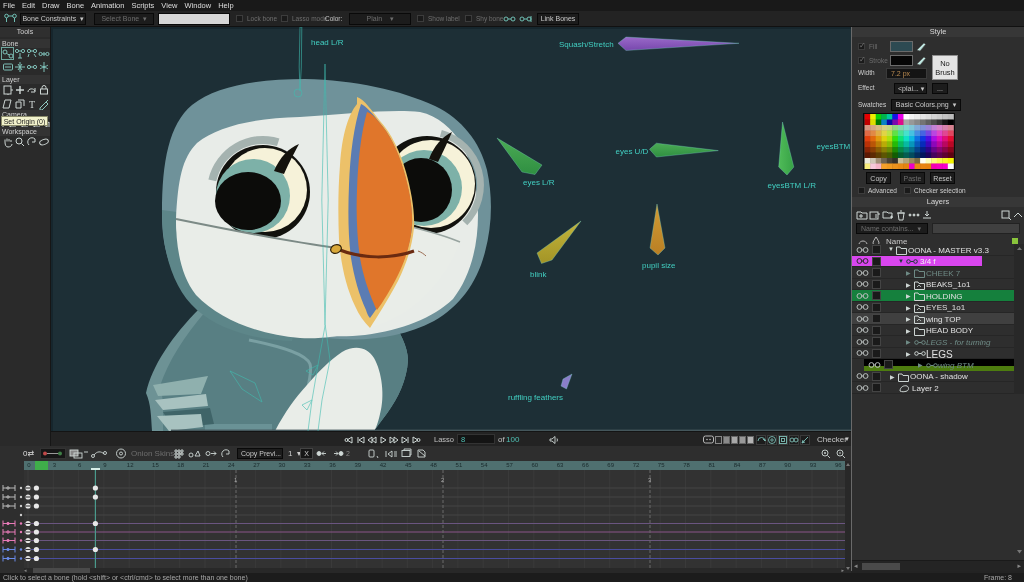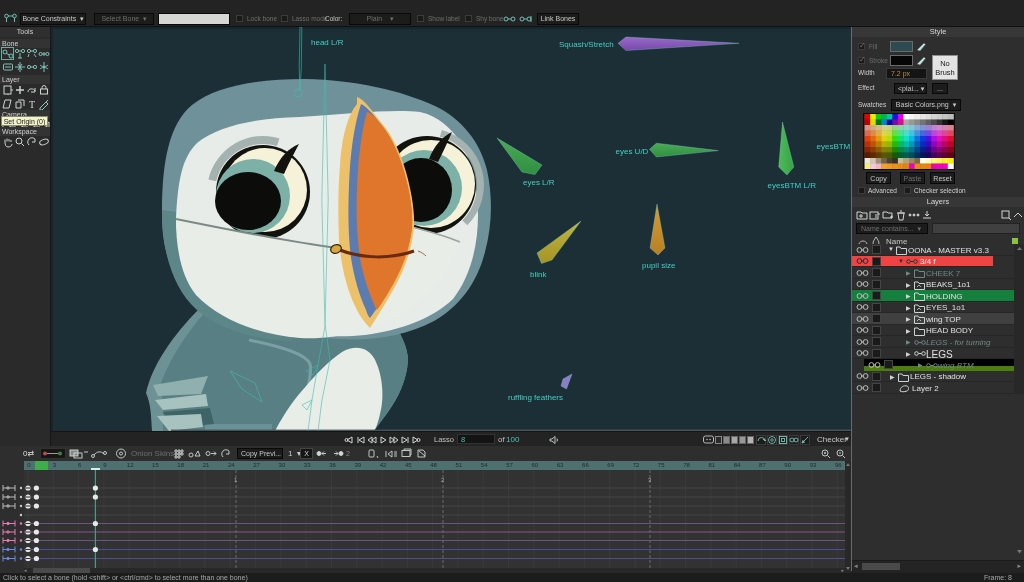--- a/index.html
+++ b/index.html
@@ -15,20 +15,21 @@
 #playbar{left:51px;top:431px;width:800px;height:15px;background:#232323;border-top:1px solid #141414}
 #rightcol{left:851px;top:27px;width:173px;height:544px;background:#2e2e2e;border-left:1px solid #6a6a6a}
 #stylehdr{left:0px;top:0px;width:172px;height:10px;background:#373737;color:#d8d8d8;font-size:7.5px;text-align:center;line-height:10px}
 #layershdr{left:0px;top:170px;width:172px;height:10px;background:#373737;color:#d8d8d8;font-size:7.5px;text-align:center;line-height:10px}
 #timeline{left:0;top:446px;width:851px;height:127px;background:#2e2e2e}
 #statusbar{left:0;top:573px;width:1024px;height:9px;background:#1c1c1c;color:#a8a8a8;font-size:7px;line-height:9px}
 .lbl{font-size:6.5px;color:#cfcfcf}
 .dim{color:#6e6e6e !important}
 </style></head><body>
 <div id="app">
+<div class="abs" id="menubar"><span style="margin-left:3px">File</span><span>Edit</span><span>Draw</span><span>Bone</span><span>Animation</span><span>Scripts</span><span>View</span><span>Window</span><span>Help</span></div>
 <div class="abs" id="toolbar2">
 <svg class="abs" style="left:4px;top:2px" width="13" height="11" viewBox="0 0 13 11">
         <g stroke="#6fbfb4" fill="none" stroke-width="1">
           <circle cx="2.5" cy="3" r="1.8"></circle>
           <circle cx="10.5" cy="3" r="1.8"></circle>
           <path d="M4 3h5M2.5 5v4M10.5 5v4"></path>
         </g>
       </svg>
 <div class="dd" style="left:20px;top:2px;width:66px;height:12px">Bone Constraints&nbsp;&nbsp;▾</div>
 <div class="dd dim" style="left:94px;top:2px;width:60px;height:12px">Select Bone&nbsp;&nbsp;▾</div>
@@ -565,21 +566,21 @@
             <path d="M5.8 4h1.4"></path>
           </g>
         </svg>
         <div class="abs" style="left:20px;top:1px;width:9px;height:9px;background:#1a1a1a;border:1px solid #444"></div>
         <span class="abs" style="left:36px;top:2.2px;font-size:6px;color:#cdd5d3">▼</span>
         <svg class="abs" style="left:44px;top:2px" width="11" height="9" viewBox="0 0 11 9">
           <path d="M0.5 1h3.5l1 1.5h5.5v6H0.5z" fill="none" stroke="#cdd5d3" stroke-width="1"></path>
         </svg>
         <span class="abs" style="left:56px;top:1.5px;font-size:8px;color:#e0e0e0">OONA - MASTER v3.3</span>
       </div>
-<div class="abs" style="left:0;top:228.5px;width:141px;height:11.5px;background:#ef4444;border-bottom:1px solid #262626">
+<div class="abs" style="left:0;top:228.5px;width:130px;height:11.5px;background:#d946ef;border-bottom:1px solid #262626">
         <svg class="abs" style="left:4px;top:1.5px" width="13" height="8" viewBox="0 0 13 8">
           <g stroke="#2a2a2a" fill="none" stroke-width="1">
             <circle cx="3.4" cy="4" r="2.4"></circle>
             <circle cx="9.6" cy="4" r="2.4"></circle>
             <path d="M5.8 4h1.4"></path>
           </g>
         </svg>
         <div class="abs" style="left:20px;top:1px;width:9px;height:9px;background:#1a1a1a;border:1px solid #444"></div>
         <span class="abs" style="left:46px;top:2.2px;font-size:6px;color:#1a3a35">▼</span>
         <svg class="abs" style="left:54px;top:2.5px" width="12" height="7" viewBox="0 0 12 7">
@@ -747,21 +748,21 @@
             <circle cx="3.4" cy="4" r="2.4"></circle>
             <circle cx="9.6" cy="4" r="2.4"></circle>
             <path d="M5.8 4h1.4"></path>
           </g>
         </svg>
         <div class="abs" style="left:20px;top:1px;width:9px;height:9px;background:#1a1a1a;border:1px solid #444"></div>
         <span class="abs" style="left:38px;top:2.2px;font-size:6px;color:#cdd5d3">▶</span>
         <svg class="abs" style="left:46px;top:2px" width="11" height="9" viewBox="0 0 11 9">
           <path d="M0.5 1h3.5l1 1.5h5.5v6H0.5z" fill="none" stroke="#cdd5d3" stroke-width="1"></path>
         </svg>
-        <span class="abs" style="left:58px;top:1.5px;font-size:8px;color:#e0e0e0">LEGS - shadow</span>
+        <span class="abs" style="left:58px;top:1.5px;font-size:8px;color:#e0e0e0">OONA - shadow</span>
       </div>
 <div class="abs" style="left:0;top:355.0px;width:162px;height:11.5px;background:#2e2e2e;border-bottom:1px solid #262626">
         <svg class="abs" style="left:4px;top:1.5px" width="13" height="8" viewBox="0 0 13 8">
           <g stroke="#b8bdbc" fill="none" stroke-width="1">
             <circle cx="3.4" cy="4" r="2.4"></circle>
             <circle cx="9.6" cy="4" r="2.4"></circle>
             <path d="M5.8 4h1.4"></path>
           </g>
         </svg>
         <div class="abs" style="left:20px;top:1px;width:9px;height:9px;background:#1a1a1a;border:1px solid #444"></div>

